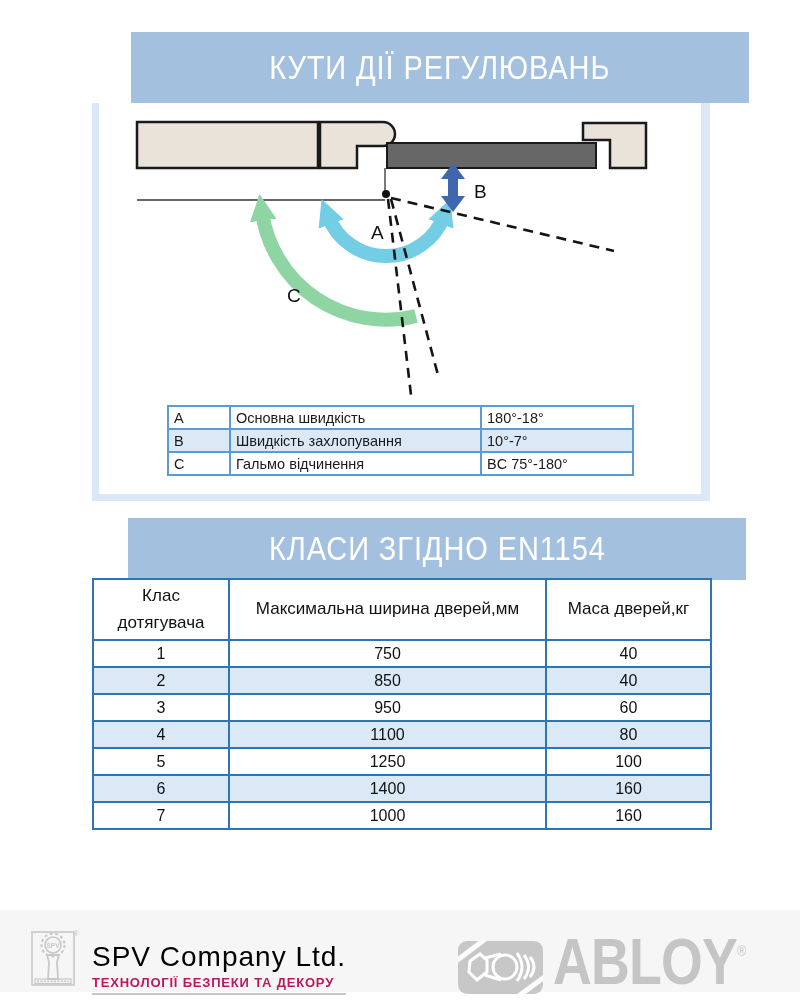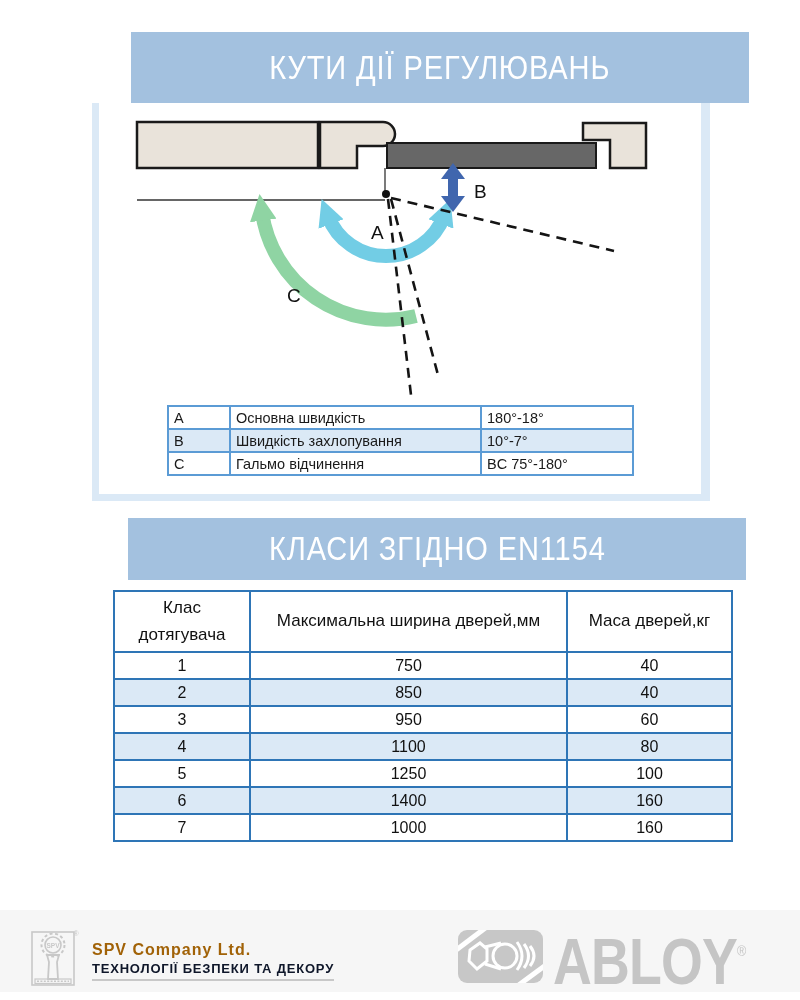--- a/index.html
+++ b/index.html
@@ -17,36 +17,36 @@
   
   #legend{position:absolute;left:68px;top:302px;border-collapse:collapse;table-layout:fixed;width:465px;}
   #legend td{border:2px solid #5b9bd5;height:21px;font-size:14.5px;color:#1a1a1a;padding:0 0 0 5px;vertical-align:middle;}
   #legend tr.alt{background:#dbe9f6;}
   #legend col.c1{width:62px;}
   #legend col.c2{width:251px;}
   #legend col.c3{width:152px;}
 
   
   #bar2{position:absolute;left:89px;top:518px;width:618px;height:62px;}
-  #classes{position:absolute;left:92px;top:590px;border-collapse:collapse;table-layout:fixed;width:618px;margin-left:21px;}
+  #classes{position:absolute;left:92px;top:578px;border-collapse:collapse;table-layout:fixed;width:618px;}
   #classes th,#classes td{border:2px solid #2e75b6;text-align:center;vertical-align:middle;color:#111111;font-weight:400;}
   #classes th{height:59px;font-size:17px;line-height:1.55;padding:0 10px;}
   #classes td{height:23px;font-size:16px;}
   #classes tr.alt{background:#dbe9f6;}
   #classes col.c1{width:136px;}
   #classes col.c2{width:317px;}
   #classes col.c3{width:165px;}
 
   
   #footer{position:absolute;left:0;top:910px;width:800px;height:82px;background:#f6f6f6;}
   #spv{position:absolute;left:31px;top:19px;display:flex;}
   #spv-text{margin-left:13px;margin-top:12px;}
-  #spv-name{font-size:16px;font-weight:700;color:#a16207;letter-spacing:1px;white-space:nowrap;}
-  #spv-tagline{font-size:13px;font-weight:700;color:#0f172a;letter-spacing:.8px;border-bottom:2px solid #c8c8c8;padding-bottom:3px;margin-top:2px;white-space:nowrap;}
-  #abloy{position:absolute;left:458px;top:20px;display:flex;align-items:flex-start;}
+  #spv-name{font-size:28px;font-weight:400;color:#000000;letter-spacing:1px;white-space:nowrap;}
+  #spv-tagline{font-size:13px;font-weight:700;color:#be185d;letter-spacing:.8px;border-bottom:2px solid #c8c8c8;padding-bottom:3px;margin-top:2px;white-space:nowrap;}
+  #abloy{position:absolute;left:458px;top:20px;display:flex;align-items:flex-end;}
   #abloy-word{margin-left:10px;font-size:64px;font-weight:700;color:#c5c5c5;letter-spacing:-1px;transform:scaleX(.84);transform-origin:left center;line-height:1;white-space:nowrap;}
   #abloy-reg{font-size:15px;font-weight:400;vertical-align:28px;letter-spacing:0;}
 </style>
 </head>
 <body>
 
 <div id="page">
 
   <div id="sec1">
     <div id="bar1" class="title-bar">

